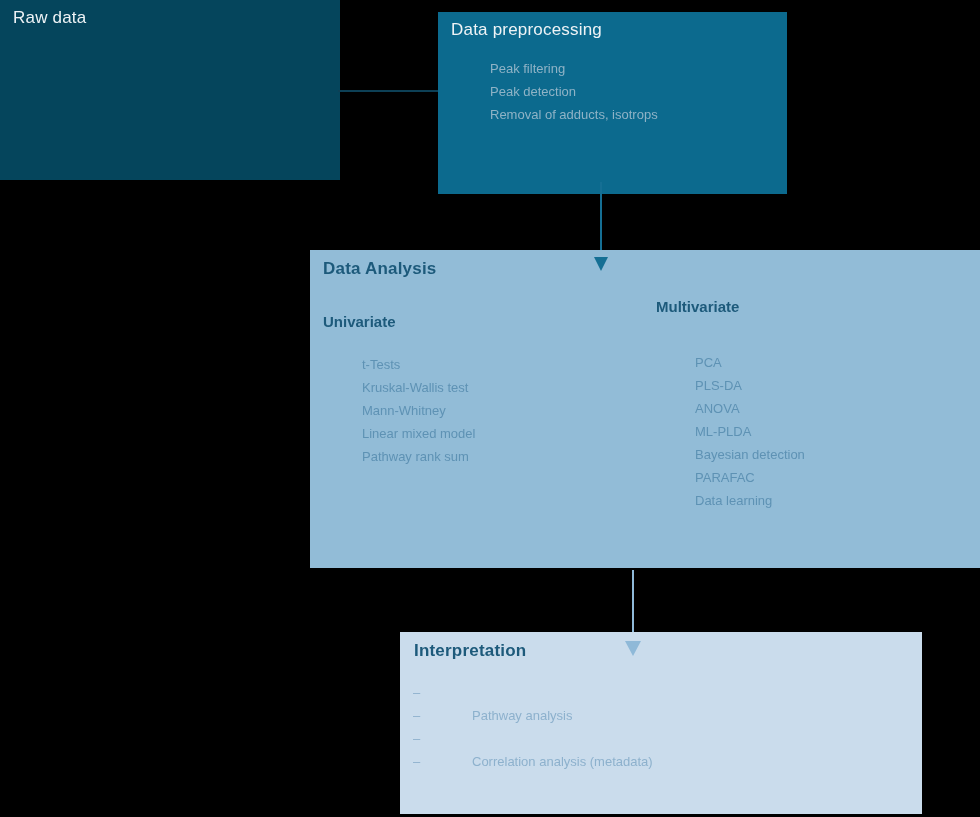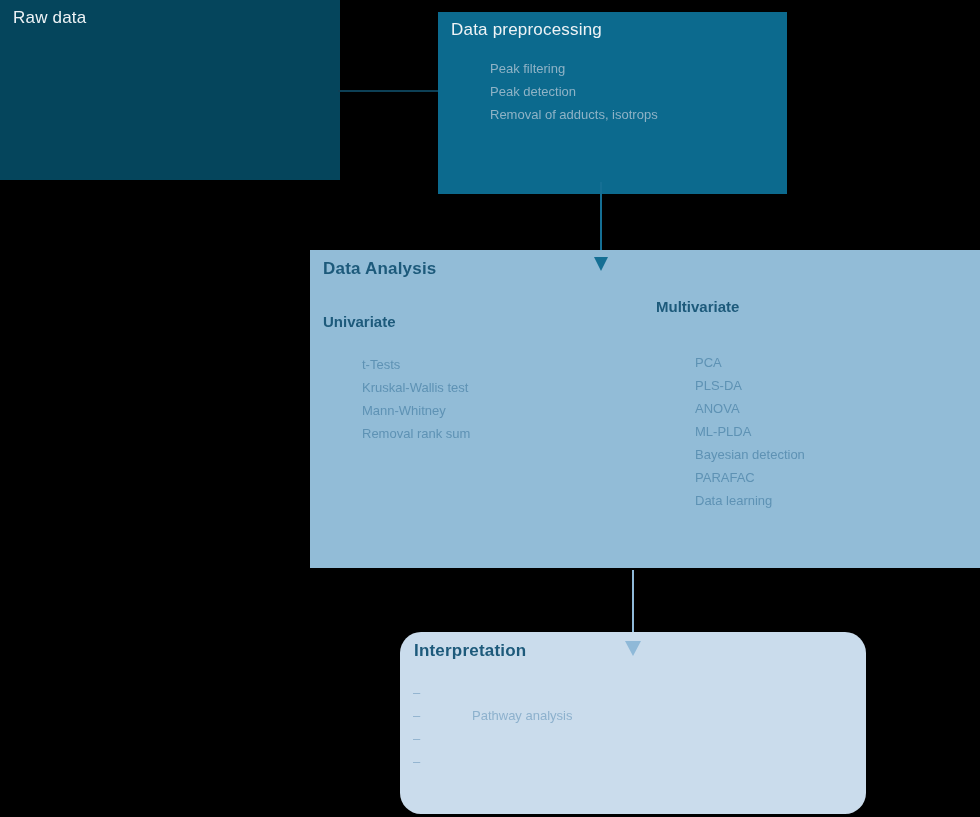--- a/index.html
+++ b/index.html
@@ -33,21 +33,21 @@
   .raw .box-title{position:absolute;left:13px;top:8px;}
   .prep{left:438px;top:12px;width:349px;height:182px;background:var(--preprocessing-box);}
   .prep .box-title{position:absolute;left:13px;top:8px;}
   .prep .item-list{left:52px;top:45px;color:var(--items-on-teal);}
   .analysis{left:310px;top:250px;width:670px;height:318px;background:var(--analysis-box);}
   .analysis .box-title{position:absolute;left:13px;top:9px;}
   .analysis .uni-head{left:13px;top:63px;}
   .analysis .uni-list{left:52px;top:103px;color:var(--items-on-blue);}
   .analysis .multi-head{left:346px;top:48px;}
   .analysis .multi-list{left:385px;top:101px;color:var(--items-on-blue);}
-  .interp{left:400px;top:632px;width:466px;height:182px;background:var(--interpretation-box);border-radius:21px;}
+  .interp{left:400px;top:632px;width:522px;height:182px;background:var(--interpretation-box);}
   .interp .box-title{position:absolute;left:14px;top:9px;}
   .interp .item-list{left:13px;top:49px;color:var(--items-on-light);}
   .interp .row{display:flex;}
   .interp .dash{width:59px;flex:0 0 59px;}
   .arrow-part{position:absolute;}
   .a1-line{left:338px;top:90px;width:113px;height:2px;background:var(--arrow1);}
   .a1-head{left:449px;top:83px;width:0;height:0;
     border-top:8px solid transparent;border-bottom:8px solid transparent;
     border-left:17px solid var(--arrow1);}
   .a2-line{left:600px;top:182px;width:2px;height:76px;background:var(--arrow2);}
@@ -82,21 +82,22 @@
 
   <div class="arrow-part a2-line"></div>
 
   <div class="box analysis">
     <div class="box-title light-title">Data Analysis</div>
     <div class="subheading uni-head">Univariate</div>
     <div class="item-list uni-list">
       <div>t-Tests</div>
       <div>Kruskal-Wallis test</div>
       <div>Mann-Whitney</div>
-      <div>Removal rank sum</div>
+      <div>Linear mixed model</div>
+      <div>Pathway rank sum</div>
     </div>
     <div class="subheading multi-head">Multivariate</div>
     <div class="item-list multi-list">
       <div>PCA</div>
       <div>PLS-DA</div>
       <div>ANOVA</div>
       <div>ML-PLDA</div>
       <div>Bayesian detection</div>
       <div>PARAFAC</div>
       <div>Data learning</div>
@@ -115,19 +116,20 @@
       </div>
       <div class="row">
         <span class="dash">–</span>
         <span>Pathway analysis</span>
       </div>
       <div class="row">
         <span class="dash">–</span>
       </div>
       <div class="row">
         <span class="dash">–</span>
+        <span>Correlation analysis (metadata)</span>
       </div>
     </div>
   </div>
 
   <div class="arrow-part a3-head"></div>
 
 </div>
 
 </body></html>

